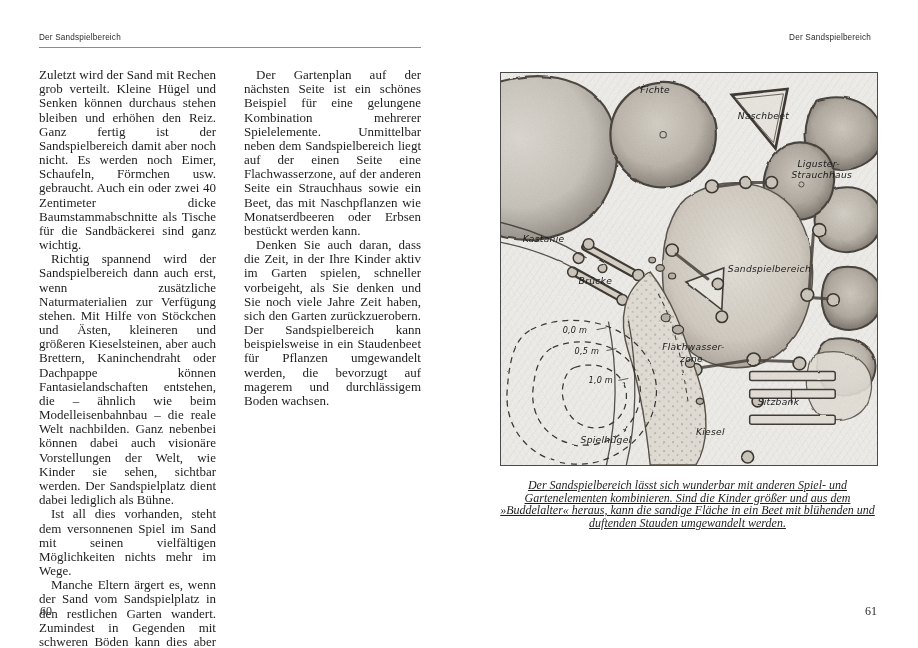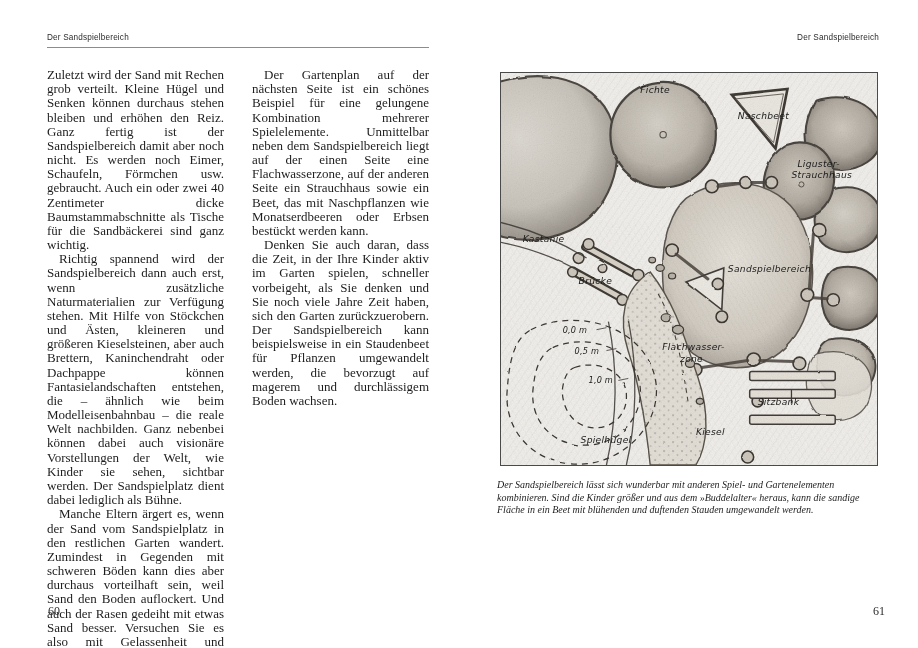--- a/index.html
+++ b/index.html
@@ -19,21 +19,20 @@
     width: 918px;
     height: 648px;
     background: #ffffff;
   }
 
   
   .page {
     position: absolute;
     top: 0;
     height: 624px;
-    margin-left: 8px;
   }
   .page-left  { left: 0;   width: 459px; }
   .page-right { left: 459px; width: 459px; }
 
   
   .runhead {
     position: absolute;
     top: 33px;
     font-family: "Liberation Sans", sans-serif;
     font-size: 8.2px;
@@ -114,39 +113,41 @@
     display: block;
   }
 
   .caption {
     position: absolute;
     left: 497px;
     top: 479px;
     width: 381px;
     font-family: "Liberation Serif", serif;
     font-style: italic;
-    font-size: 10px;
+    font-size: 12px;
     line-height: 12.6px;
-    text-align: left;
+    text-align: center;
     color: #1d1d1d;
+    text-decoration: underline;
   }
 </style>
 </head>
 <body>
 
 <div class="spread">
 
   <div class="page page-left">
 
     <div class="runhead runhead-left">Der Sandspielbereich</div>
     <div class="runrule runrule-left"></div>
 
     <div class="col col-1">
       <p>Zuletzt wird der Sand mit Rechen grob verteilt. Kleine Hügel und Senken können durchaus stehen bleiben und erhöhen den Reiz. Ganz fertig ist der Sandspielbereich damit aber noch nicht. Es werden noch Eimer, Schaufeln, Förmchen usw. gebraucht. Auch ein oder zwei 40 Zentimeter dicke Baumstammabschnitte als Tische für die Sandbäckerei sind ganz wichtig.</p>
       <p class="ind">Richtig spannend wird der Sandspielbereich dann auch erst, wenn zusätzliche Naturmaterialien zur Verfügung stehen. Mit Hilfe von Stöckchen und Ästen, kleineren und größeren Kieselsteinen, aber auch Brettern, Kaninchendraht oder Dachpappe können Fantasielandschaften entstehen, die – ähnlich wie beim Modelleisenbahnbau – die reale Welt nachbilden. Ganz nebenbei können dabei auch visionäre Vorstellungen der Welt, wie Kinder sie sehen, sichtbar werden. Der Sandspielplatz dient dabei lediglich als Bühne.</p>
+      <p class="ind">Ist all dies vorhanden, steht dem versonnenen Spiel im Sand mit seinen vielfältigen Möglichkeiten nichts mehr im Wege.</p>
       <p class="ind">Manche Eltern ärgert es, wenn der Sand vom Sandspielplatz in den restlichen Garten wandert. Zumindest in Gegenden mit schweren Böden kann dies aber durchaus vorteilhaft sein, weil Sand den Boden auflockert. Und auch der Rasen gedeiht mit etwas Sand besser. Versuchen Sie es also mit Gelassenheit und handeln Sie notfalls mit Ihren Kindern feste Regeln aus.</p>
     </div>
 
     <div class="col col-2">
       <p class="ind">Der Gartenplan auf der nächsten Seite ist ein schönes Beispiel für eine gelungene Kombination mehrerer Spielelemente. Unmittelbar neben dem Sandspielbereich liegt auf der einen Seite eine Flachwasserzone, auf der anderen Seite ein Strauchhaus sowie ein Beet, das mit Naschpflanzen wie Monatserdbeeren oder Erbsen bestückt werden kann.</p>
       <p class="ind">Denken Sie auch daran, dass die Zeit, in der Ihre Kinder aktiv im Garten spielen, schneller vorbeigeht, als Sie denken und Sie noch viele Jahre Zeit haben, sich den Garten zurückzuerobern. Der Sandspielbereich kann beispielsweise in ein Staudenbeet für Pflanzen umgewandelt werden, die bevorzugt auf magerem und durchlässigem Boden wachsen.</p>
     </div>
 
     <div class="folio folio-left">60</div>
   </div>

